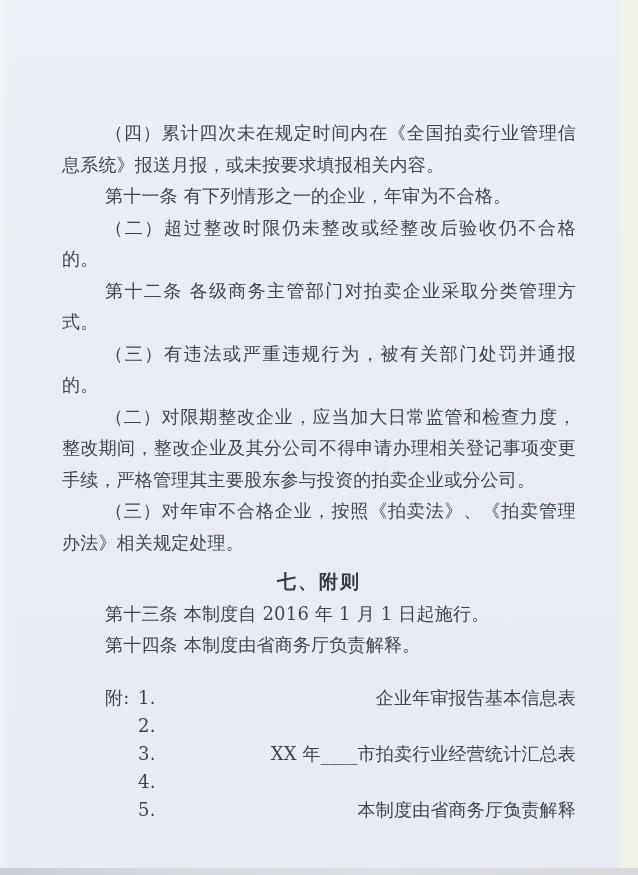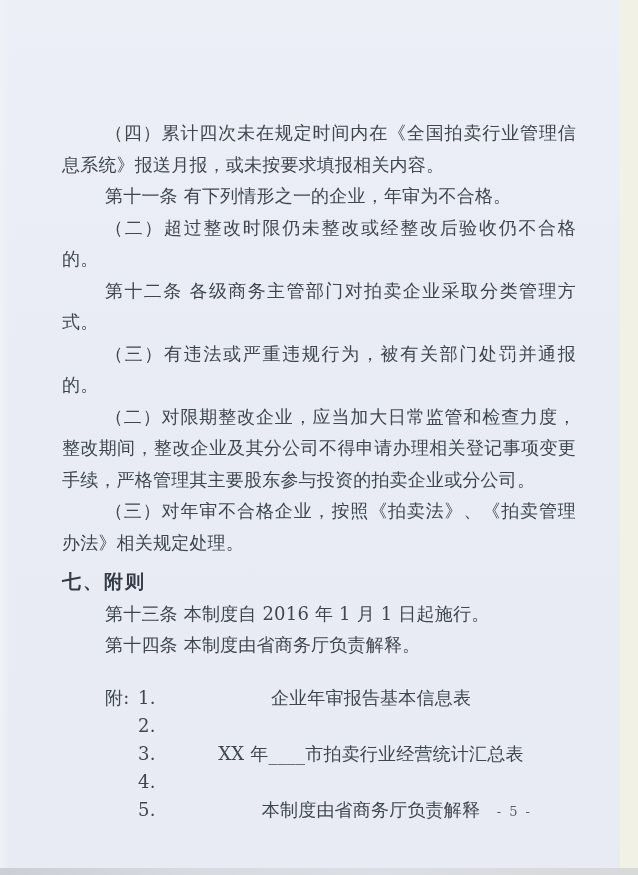--- a/index.html
+++ b/index.html
@@ -48,36 +48,36 @@
   }
   .para {
     margin: 0;
     text-indent: 43px;
   }
   .heading {
     margin: 8px 0 0 0;
     font-size: 19px;
     line-height: 31.5px;
     font-weight: bold;
-    text-align: left;
+    text-align: center;
     color: #343b46;
     letter-spacing: 2px;
   }
   .attachments {
     margin-top: 23px;
     line-height: 28px;
   }
   .att-row {
     display: grid;
     grid-template-columns: 33px 28px auto;
     padding-left: 43px;
   }
   .att-label { text-align: left; }
   .att-num  { text-align: left; }
-  .att-text { text-align: center; }
+  .att-text { text-align: right; }
   .page-number {
     position: absolute;
     top: 804px;
     right: 106px;
     font-size: 13px;
     color: #565d68;
     letter-spacing: 2px;
     font-family: "DejaVu Serif", "Liberation Serif", serif;
   }
 </style>

